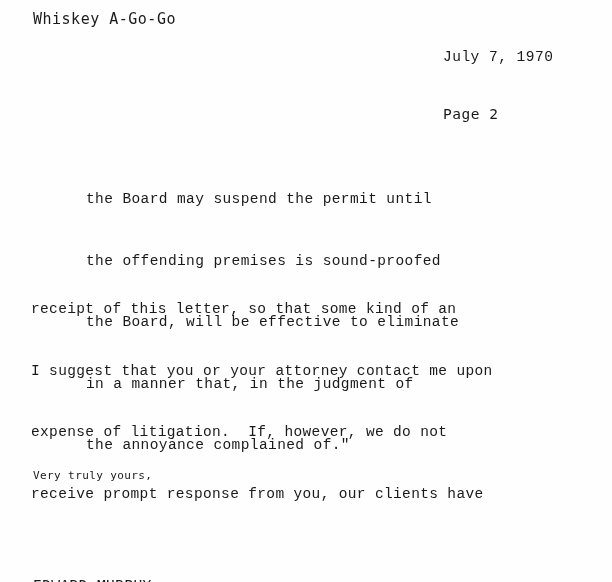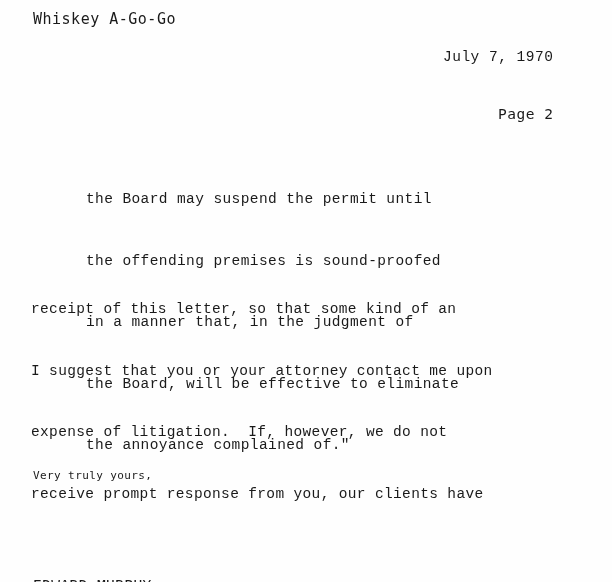--- a/index.html
+++ b/index.html
@@ -38,21 +38,21 @@
   .header-right {
     position: absolute;
     left: 443px;
     top: 2px;
     font-size: 14.5px;
     letter-spacing: 0.5px;
     line-height: 19px;
     white-space: pre;
   }
   .header-date { display: block; font-family: Liberation Mono, monospace; }
-  .header-page { display: block; text-align: right; }
+  .header-page { display: block; }
 
   .quote-block {
     position: absolute;
     left: 86px;
     top: 148px;
     font-size: 14.5px;
     line-height: 20.5px;
     letter-spacing: 0.4px;
     white-space: pre;
   }
@@ -94,22 +94,22 @@
     <div class="header-left">Whiskey A-Go-Go</div>
     <div class="header-right">
       <span class="header-date">July 7, 1970</span>
       <span class="header-page">Page 2</span>
     </div>
   </div>
 
   <div class="quote-block">
     <span class="line">the Board may suspend the permit until</span>
     <span class="line">the offending premises is sound-proofed</span>
+    <span class="line">the Board, will be effective to eliminate</span>
     <span class="line">in a manner that, in the judgment of</span>
-    <span class="line">the Board, will be effective to eliminate</span>
     <span class="line">the annoyance complained of."</span>
   </div>
 
   <div class="body-block">
     <span class="line">receipt of this letter, so that some kind of an</span>
     <span class="line">I suggest that you or your attorney contact me upon</span>
     <span class="line">expense of litigation.  If, however, we do not</span>
     <span class="line">receive prompt response from you, our clients have</span>
     
     

